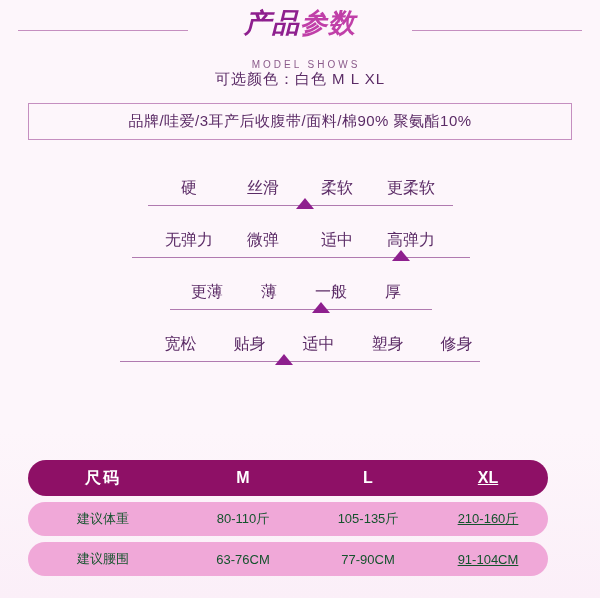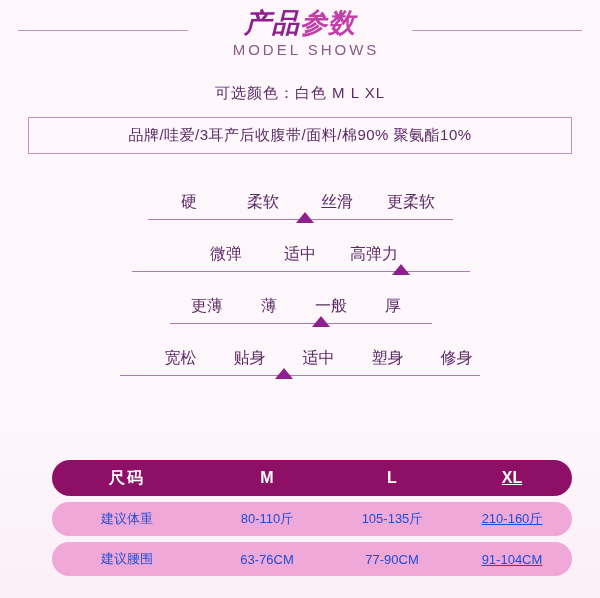--- a/index.html
+++ b/index.html
@@ -44,33 +44,32 @@
     font-size: 27px;
     font-weight: bold;
     font-style: italic;
     letter-spacing: 1px;
     line-height: 30px;
     margin: 0;
   }
   .title-main .t1 { color: #8e1f8e; }
   .title-main .t2 { color: #c03fa8; }
   .title-sub {
-    font-size: 15px;
+    font-size: 10px;
     letter-spacing: 3px;
     color: #8a5a8a;
-    margin-top: 3px;
+    margin-top: 21px;
     padding-left: 12px;
   }
 
   
   .color-line {
     text-align: center;
     font-size: 15px;
     color: #5b2b66;
-    margin-top: 14px;
     letter-spacing: 1px;
   }
 
   
   .spec-box {
     margin: 14px 28px 0 28px;
     border: 1px solid #c58fc0;
     padding: 8px 6px;
     text-align: center;
     font-size: 15px;
@@ -130,21 +129,21 @@
   .row3 .scale-line { left: 170px; width: 262px; }
   .row3 .marker { left: 312px; }
 
   .row4 .scale-labels span { width: 69px; text-align: right; }
   .row4 .scale-line { left: 120px; width: 360px; }
   .row4 .marker { left: 275px; }
 
   
   .size-table {
     position: absolute;
-    left: 52px;
+    left: 28px;
     top: 460px;
     width: 520px;
   }
   .table-row {
     display: flex;
     align-items: center;
     height: 34px;
     margin-bottom: 6px;
     border-radius: 17px;
     overflow: hidden;
@@ -152,21 +151,21 @@
   .table-row.head {
     background: #8e1066;
     color: #ffffff;
     font-size: 16px;
     font-weight: bold;
     height: 36px;
     border-radius: 18px;
   }
   .table-row.body {
     background: #f0a8d8;
-    color: #1d4ed8;
+    color: #14532d;
     font-size: 13px;
   }
   .cell {
     text-align: center;
   }
   .c0 { width: 150px; }
   .c1 { width: 130px; }
   .c2 { width: 120px; }
   .c3 { width: 120px; text-decoration: underline; }
 
@@ -188,30 +187,31 @@
 
   <div class="color-line">可选颜色：白色 M L XL</div>
 
   <div class="spec-box">品牌/哇爱/3耳产后收腹带/面料/棉90% 聚氨酯10%</div>
 
   <div class="scales">
 
     <div class="scale-row row1">
       <div class="scale-labels">
         <span>硬</span>
+        <span>丝滑</span>
         <span>柔软</span>
-        <span>丝滑</span>
         <span>更柔软</span>
       </div>
       <div class="scale-line"></div>
       <div class="marker"></div>
     </div>
 
     <div class="scale-row row2">
       <div class="scale-labels">
+        <span>无弹力</span>
         <span>微弹</span>
         <span>适中</span>
         <span>高弹力</span>
       </div>
       <div class="scale-line"></div>
       <div class="marker"></div>
     </div>
 
     <div class="scale-row row3">
       <div class="scale-labels">

